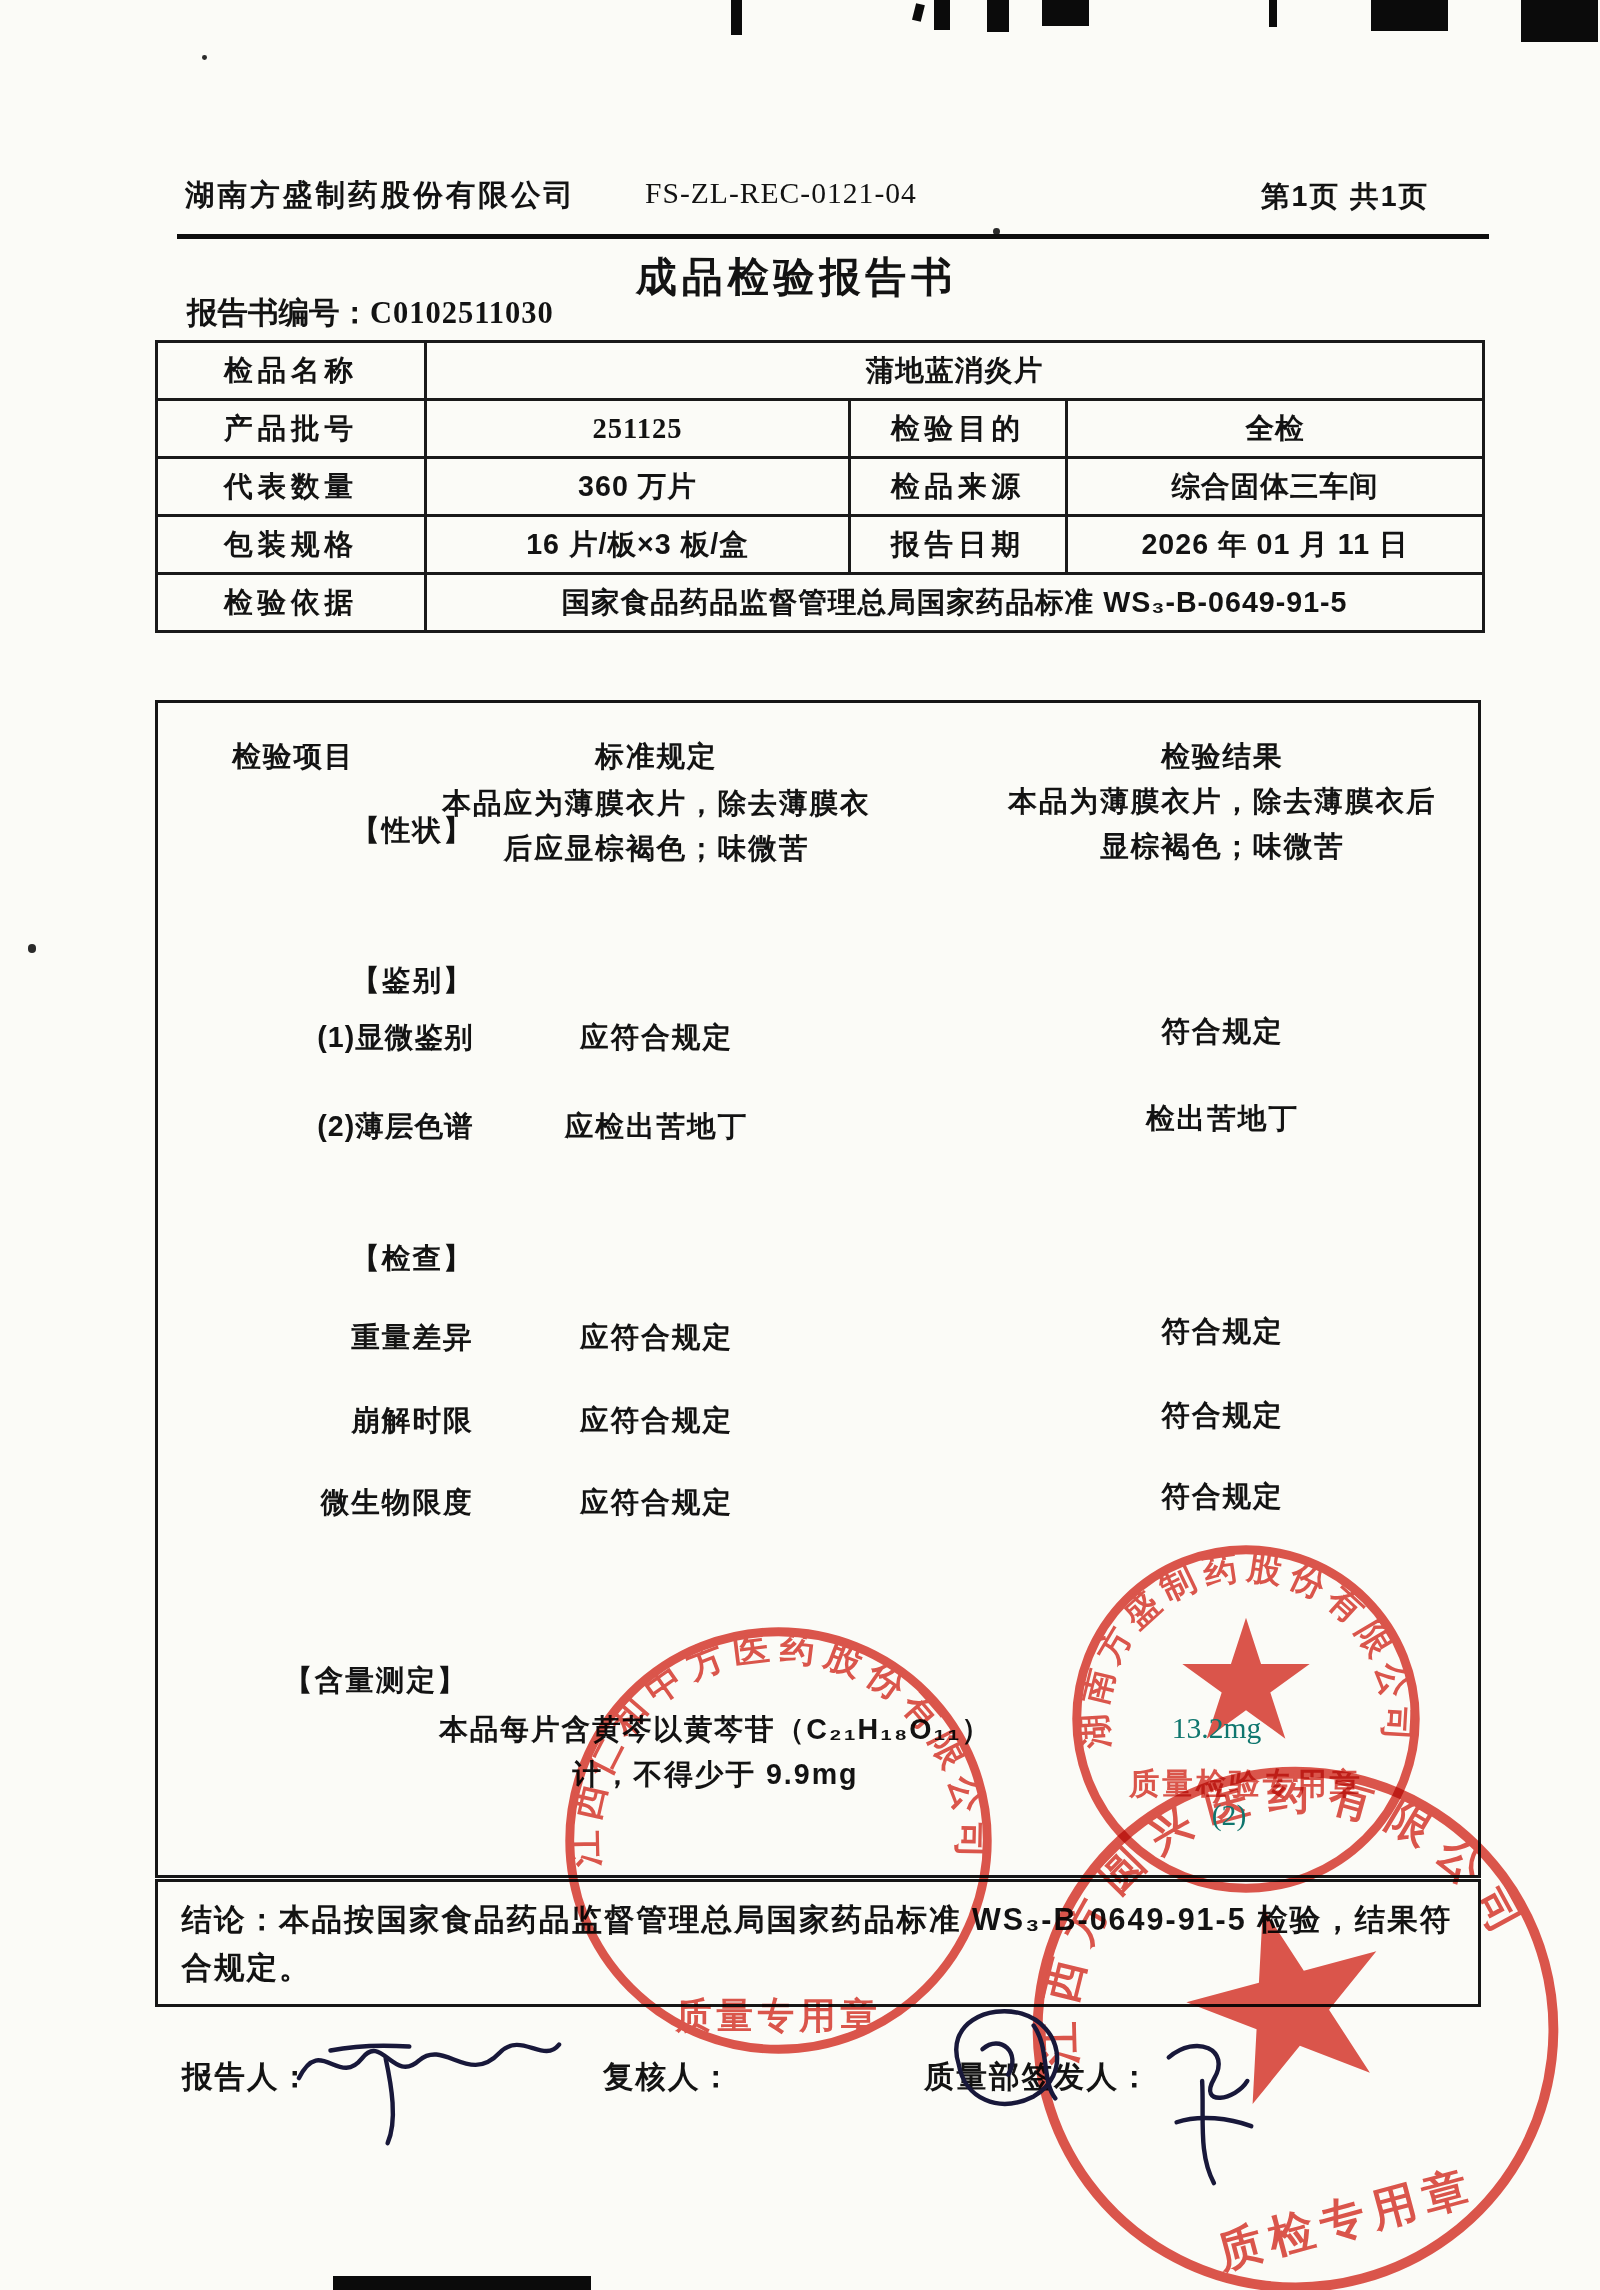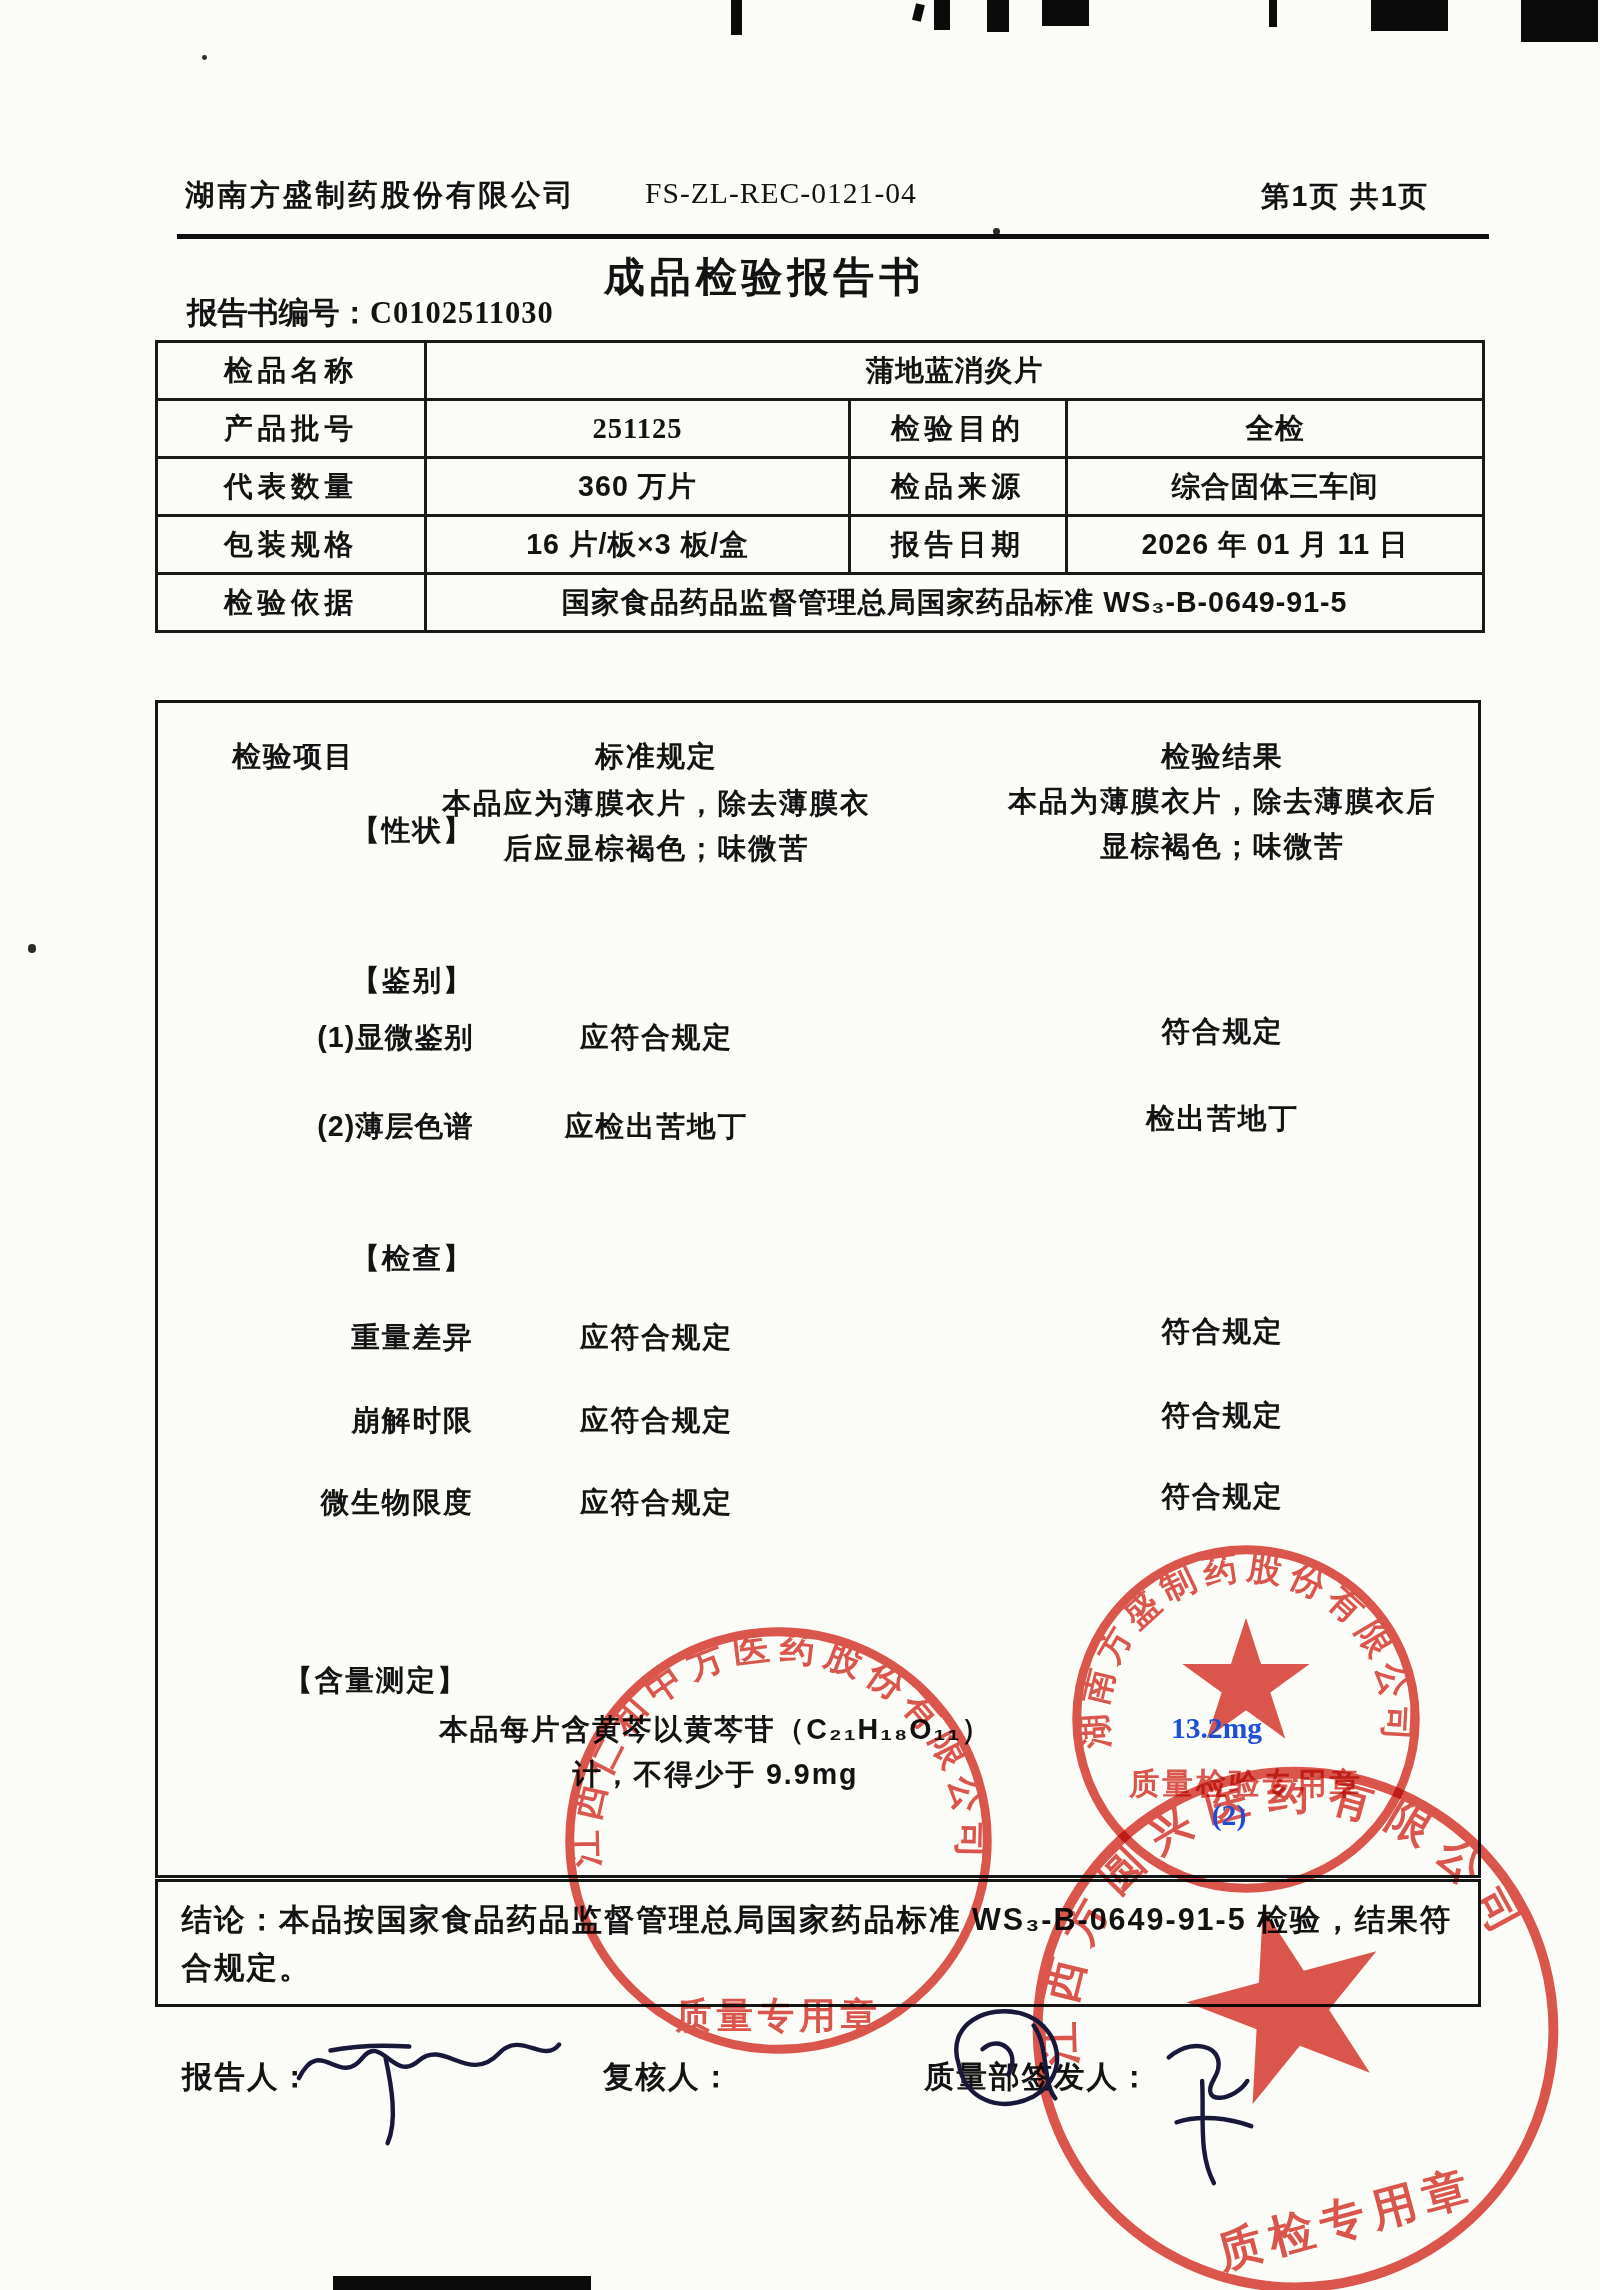--- a/index.html
+++ b/index.html
@@ -17,21 +17,21 @@
   
   .artifact{position:absolute;background:#0b0b0b;}
   .speck{position:absolute;background:#2a2a2a;border-radius:50%;}
 
   
   .hdr-company{left:185px;top:175px;font-size:29.6px;letter-spacing:3px;}
   .hdr-code{left:645px;top:177px;font-size:29.6px;letter-spacing:1px;}
   .hdr-pages{left:1261px;top:177px;font-size:28.6px;letter-spacing:2px;}
   .hdr-rule{left:177px;top:234px;width:1312px;height:4.9px;background:#0e0e0e;}
 
-  .doc-title{left:0;top:250px;width:1529px;font-size:41px;font-weight:800;letter-spacing:4.9px;}
+  .doc-title{left:0;top:250px;width:1529px;font-size:41px;font-weight:800;letter-spacing:4.9px;padding-left:32px;}
   .report-no{left:187px;top:293px;font-size:30.5px;}
   .report-no .num{font-family:"Liberation Serif","DejaVu Serif",serif;font-weight:600;letter-spacing:1px;}
 
   
   table.info{
     position:absolute;left:155px;top:340px;width:1326px;
     border-collapse:collapse;table-layout:fixed;border:3.9px solid #161616;
   }
   table.info td{
     border:3px solid #1a1a1a;height:55px;font-size:28.6px;text-align:center;
@@ -62,21 +62,21 @@
   .sig-label{font-size:30.5px;font-weight:700;letter-spacing:2px;top:2057px;}
 
   
   .stamp{position:absolute;mix-blend-mode:multiply;opacity:.84;}
   .stamp text{fill:#d8352a;font-family:"Liberation Sans","DejaVu Sans",sans-serif;font-weight:700;}
   .stamp .ring{fill:none;stroke:#d8352a;}
   .stamp .star{fill:#d8352a;}
   .sig{position:absolute;}
   .sig path{fill:none;stroke:#18183a;stroke-width:4.5;stroke-linecap:round;stroke-linejoin:round;}
 
-  .overlay-black{position:absolute;font-size:29.6px;font-weight:700;color:#1d4ed8;
+  .overlay-black{position:absolute;font-size:29.6px;font-weight:400;color:#0f766e;
     font-family:"Liberation Serif","DejaVu Serif",serif;text-align:center;}
 </style>
 </head>
 <body>
 
 <div class="page">
 
   <div class="artifact" style="left:731px;top:0;width:10.8px;height:35px;"></div>
   <div class="artifact" style="left:914px;top:3.9px;width:8.9px;height:16.7px;transform:rotate(14deg);"></div>
   <div class="artifact" style="left:934px;top:0;width:15.8px;height:29.6px;"></div>

